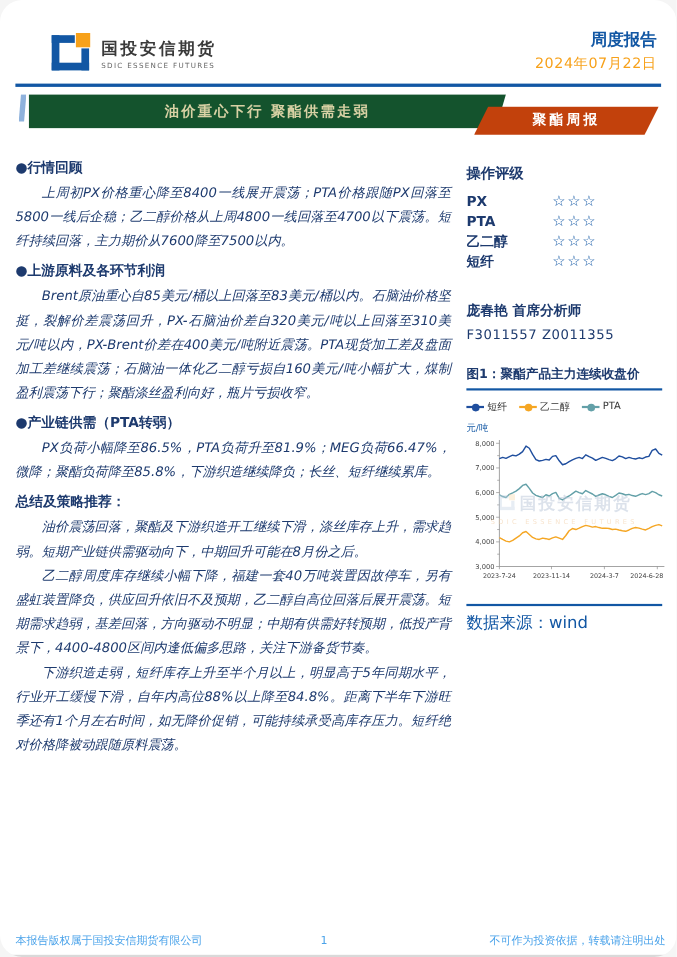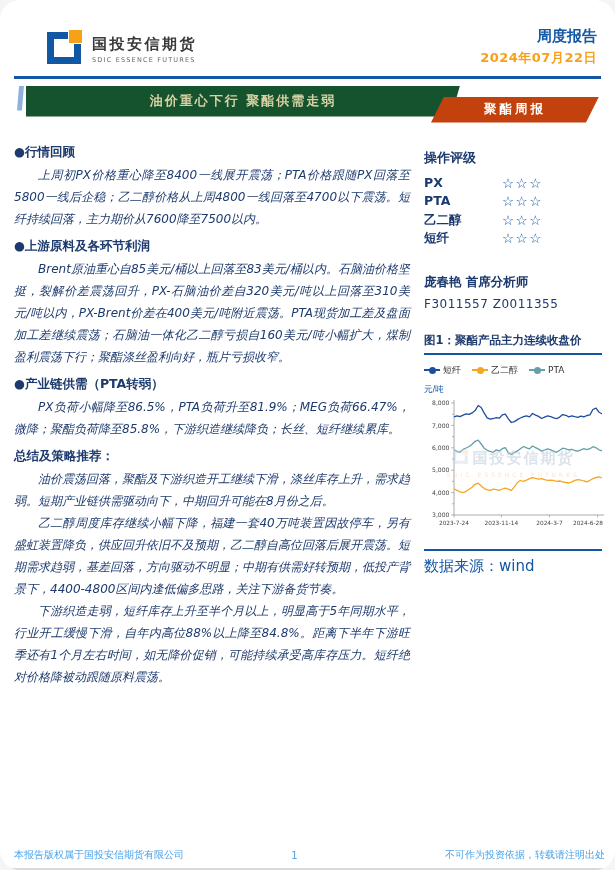--- a/index.html
+++ b/index.html
@@ -5,21 +5,21 @@
   html,body{margin:0;padding:0;background:#f5f5f5;}
   .page{position:relative;width:615px;height:870px;background:#fff;overflow:hidden;
         font-family:"DejaVu Sans","Liberation Sans",sans-serif;color:#1d3a6e;border-radius:20px;}
   
   .header{display:flex;justify-content:space-between;align-items:flex-start;padding:27px 18px 0 44px;}
   .brand{display:flex;align-items:center;gap:8px;}
   .brand-text .cn{font-size:15px;font-weight:bold;color:#3a3a3a;letter-spacing:2.5px;}
   .brand-text .en{font-size:6.5px;color:#666;letter-spacing:1.2px;margin-top:2px;}
   .head-right{text-align:right;}
   .report-type{font-size:15px;font-weight:bold;color:#1257a4;}
-  .report-date{font-size:13px;font-weight:bold;color:#f7a11a;margin-top:3px;letter-spacing:.5px;}
+  .report-date{font-size:13px;font-weight:normal;color:#f7a11a;margin-top:3px;letter-spacing:.5px;}
   .header-rule{height:2.5px;background:#1257a4;margin:5px 14px 0 14px;}
   
   .banner{position:relative;height:44px;margin-top:5px;}
   .banner-sliver{position:absolute;left:17px;top:2px;width:7px;height:25px;background:#8fb2dc;
                  clip-path:polygon(30% 0,100% 0,70% 100%,0 100%);}
   .banner-blue{position:absolute;left:26px;top:2px;width:434px;height:31px;background:#14532d;
                clip-path:polygon(0 0,100% 0,calc(100% - 9px) 100%,0 100%);
                display:flex;align-items:center;justify-content:center;}
   .banner-title{font-size:13px;font-weight:bold;color:#d8d1a4;letter-spacing:2px;}
   .banner-badge{position:absolute;right:16px;top:13px;width:168px;height:26px;background:#c2410c;

